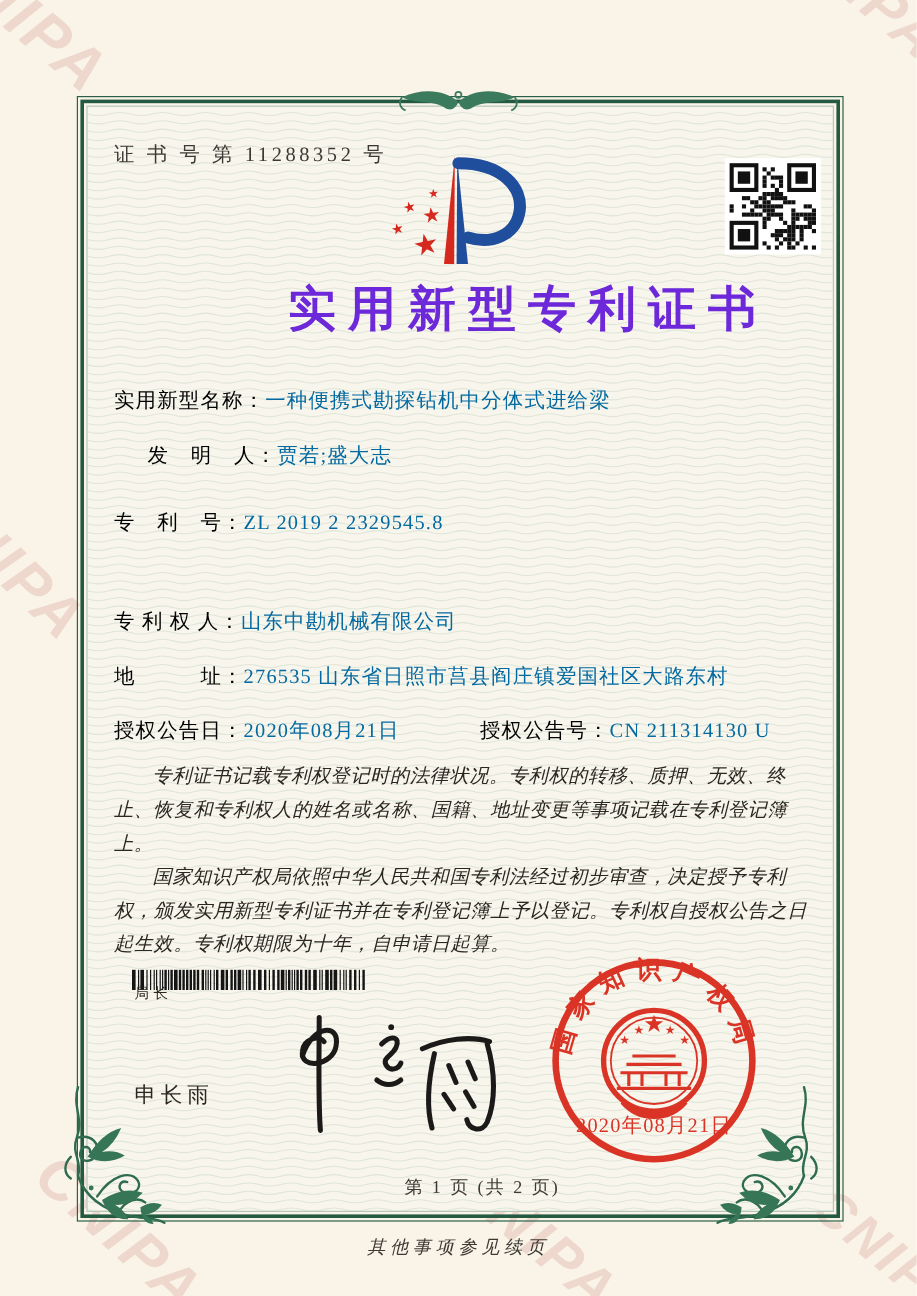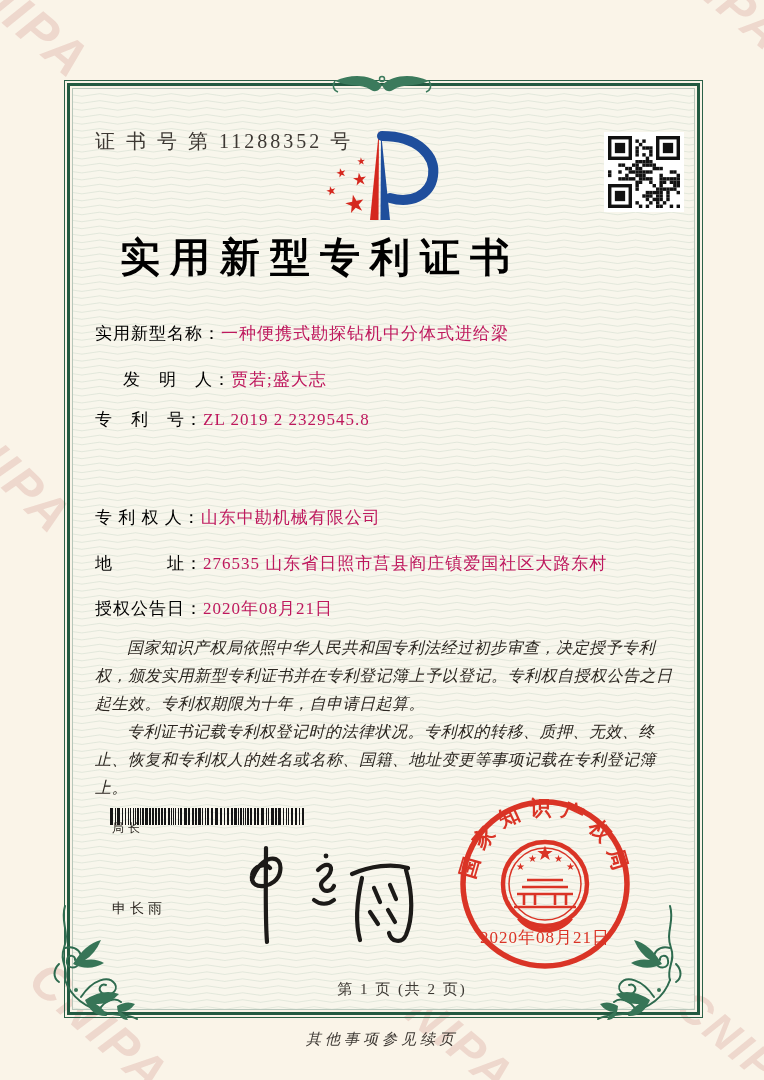--- a/index.html
+++ b/index.html
@@ -16,34 +16,34 @@
   }
   .wm.gray{color:rgba(206,199,182,0.5);}
   .frame-outer{position:absolute; left:64px; top:80px; width:637px; height:936px; border:1.5px solid #2b6148;}
   .frame-mid{position:absolute; inset:2px; border:3px solid #235a41;}
   .frame-inner{position:absolute; inset:2px; border:1px solid #b7c6ba; background:#f8f6ec;}
   .frame-inner svg{display:block; width:100%; height:100%;}
   .ornament-top{position:absolute; left:329px; top:71px; width:106px; height:26px;}
   .flourish{position:absolute; width:110px; height:120px;}
   .flourish.left{left:29px; top:902px;}
   .flourish.right{left:596px; top:902px; transform:scaleX(-1);}
-  .cert-no{position:absolute; left:95px; top:128px; font-size:20px; letter-spacing:3px; color:#3d3833;}
+  .cert-no{position:absolute; left:95px; top:117px; font-size:17px; letter-spacing:3px; color:#3d3833;}
   .logo{position:absolute; left:320px; top:118px; width:130px; height:114px;}
   .qr{position:absolute; left:604px; top:132px; width:80px; height:80px; background:#fff;}
-  .title{position:absolute; left:0; top:230px; width:640px; text-align:center;
-         font-size:40px; font-weight:bold; letter-spacing:10px; color:#000000;}
+  .title{position:absolute; left:0; top:230px; width:640px; text-align:right;
+         font-size:40px; font-weight:bold; letter-spacing:10px; color:#6d28d9;}
   .frow{position:absolute; left:95px; font-size:17px; letter-spacing:1px; white-space:nowrap;}
   .frow .lbl{color:#000000;}
-  .frow .val{color:#be185d;}
+  .frow .val{color:#0369a1;}
   .paras{position:absolute; left:95px; top:634px; width:578px;}
   .paras p{margin:0; font-size:16px; line-height:28px; text-indent:2em;
            font-style:italic; letter-spacing:0.5px; color:#2b2620;}
   .barcode{position:absolute; left:110px; top:808px; width:196px; height:17px;}
   .sig-title{position:absolute; left:112px; top:820px; font-size:12px; letter-spacing:4px;}
-  .sig-name{position:absolute; left:112px; top:900px; font-size:14px; letter-spacing:4px;}
+  .sig-name{position:absolute; left:112px; top:900px; font-size:18px; letter-spacing:4px;}
   .signature{position:absolute; left:222px; top:842px; width:200px; height:106px;}
   .seal{position:absolute; left:456px; top:796px; width:178px; height:178px; opacity:0.95;}
   .page-info{position:absolute; left:0; top:980px; width:764px; text-align:center;
              font-size:15px; letter-spacing:2px; color:#3d3833;margin-left:20px;}
   .cont-note{position:absolute; left:0; top:1030px; width:764px; text-align:center;
              font-size:15px; letter-spacing:4px; color:#3d3833;font-style:italic;}
 </style>
 </head>
 <body>
 
@@ -384,28 +384,29 @@
       <rect x="61.800000000000004" y="11.4" width="10.8" height="10.8" fill="#111"></rect>
       <rect x="4.2" y="54.6" width="25.2" height="25.2" fill="#111"></rect>
       <rect x="7.800000000000001" y="58.2" width="18" height="18" fill="#fff"></rect>
       <rect x="11.4" y="61.800000000000004" width="10.8" height="10.8" fill="#111"></rect>
     </svg>
 
   <div class="title">实用新型专利证书</div>
 
   <div class="frow" style="top:322px;"><span class="lbl">实用新型名称：</span><span class="val">一种便携式勘探钻机中分体式进给梁</span></div>
   <div class="frow" style="top:368px;margin-left:28px;"><span class="lbl">发　明　人：</span><span class="val">贾若;盛大志</span></div>
-  <div class="frow" style="top:408px;font-family:Liberation Serif, serif;"><span class="lbl">专　利　号：</span><span class="val">ZL 2019 2 2329545.8</span></div>
+  <div class="frow" style="top:424px;font-family:Liberation Serif, serif;"><span class="lbl">专　利　号：</span><span class="val">ZL 2019 2 2329545.8</span></div>
   <div class="frow" style="top:506px;"><span class="lbl">专 利 权 人：</span><span class="val">山东中勘机械有限公司</span></div>
   <div class="frow" style="top:552px;text-align:right;"><span class="lbl">地　　　址：</span><span class="val">276535  山东省日照市莒县阎庄镇爱国社区大路东村</span></div>
   <div class="frow" style="top:597px;"><span class="lbl">授权公告日：</span><span class="val">2020年08月21日</span></div>
+  <div class="frow" style="top:597px; left:400px;"><span class="lbl">授权公告号：</span><span class="val">CN 211314130 U</span></div>
 
   <div class="paras">
+    <p>专利证书记载专利权登记时的法律状况。专利权的转移、质押、无效、终止、恢复和专利权人的姓名或名称、国籍、地址变更等事项记载在专利登记簿上。</p>
     <p>国家知识产权局依照中华人民共和国专利法经过初步审查，决定授予专利权，颁发实用新型专利证书并在专利登记簿上予以登记。专利权自授权公告之日起生效。专利权期限为十年，自申请日起算。</p>
-    <p>专利证书记载专利权登记时的法律状况。专利权的转移、质押、无效、终止、恢复和专利权人的姓名或名称、国籍、地址变更等事项记载在专利登记簿上。</p>
   </div>
 
   <svg class="barcode" id="barcode" viewBox="0 0 196 17" preserveAspectRatio="none">
       <rect x="0" y="0" width="3" height="17" fill="#151515"></rect>
       <rect x="5" y="0" width="1" height="17" fill="#151515"></rect>
       <rect x="7" y="0" width="3" height="17" fill="#151515"></rect>
       <rect x="12" y="0" width="1" height="17" fill="#151515"></rect>
       <rect x="15" y="0" width="1" height="17" fill="#151515"></rect>
       <rect x="18" y="0" width="1" height="17" fill="#151515"></rect>
       <rect x="20" y="0" width="1" height="17" fill="#151515"></rect>

